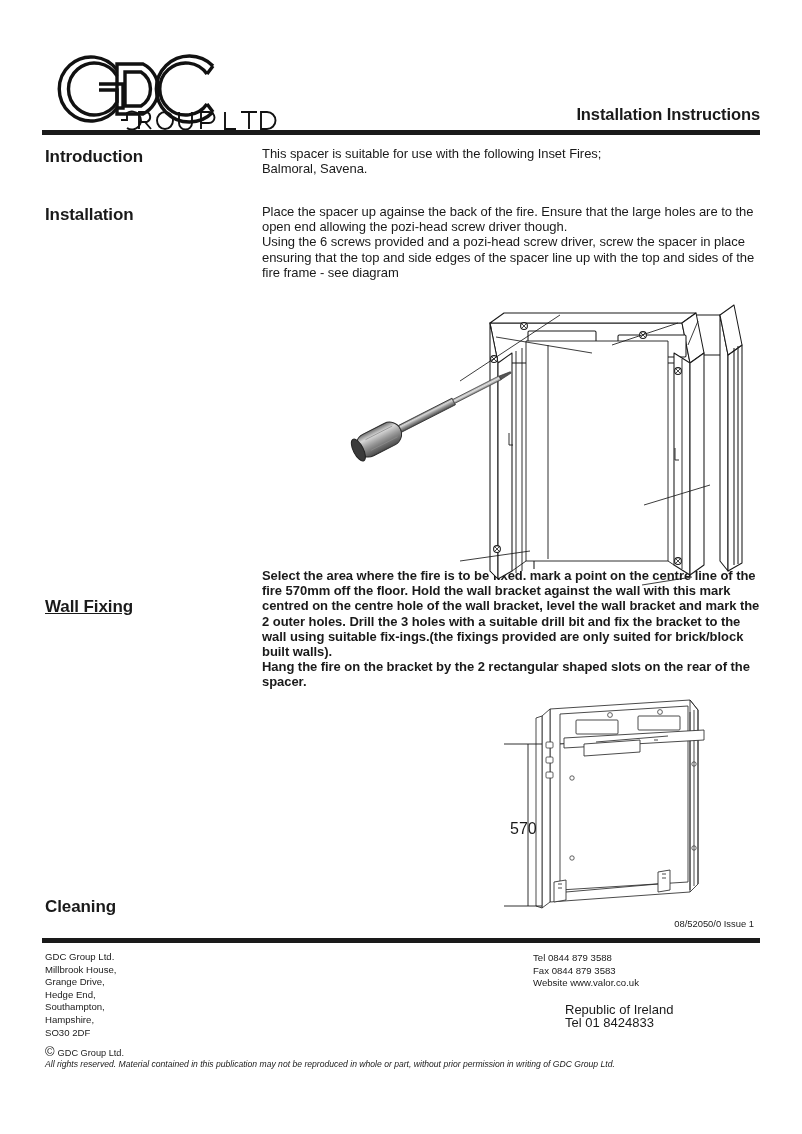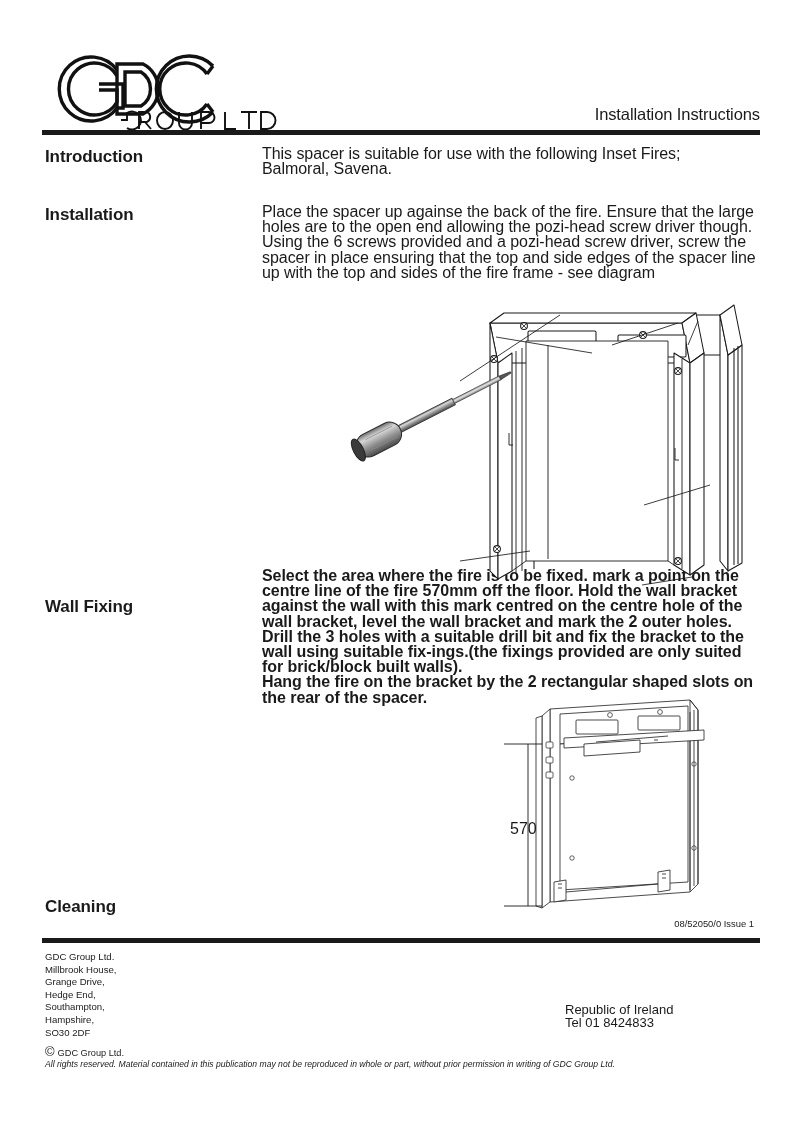--- a/index.html
+++ b/index.html
@@ -25,21 +25,21 @@
     left: 55px;
     top: 40px;
     width: 230px;
     height: 90px;
   }
   #header-title {
     position: absolute;
     right: 42px;
     top: 105px;
     font-size: 16.5px;
-    font-weight: normal;
+    font-weight: bold;
     letter-spacing: -0.1px;
     color: #1a1a1a;
     text-align: right;
     white-space: nowrap;
   }
   .rule {
     position: absolute;
     left: 42px;
     width: 718px;
     height: 5px;
@@ -55,32 +55,32 @@
     font-size: 17px;
     font-weight: bold;
     color: #1a1a1a;
     letter-spacing: -0.1px;
     white-space: nowrap;
   }
   .section-body {
     position: absolute;
     left: 262px;
     width: 500px;
-    font-size: 16px;
+    font-size: 13px;
     line-height: 15.2px;
     color: #1a1a1a;
     letter-spacing: -0.05px;
     white-space: pre-line;
   }
 
   #intro-heading   { top: 147px; }
   #intro-body      { top: 146px; }
   #install-heading { top: 205px; }
   #install-body    { top: 204px; }
-  #wall-heading    { top: 597px; }
+  #wall-heading    { top: 597px; text-decoration: underline; }
   #wall-body       { top: 568px; font-weight: bold; }
   #clean-heading   { top: 897px; }
   #clean-body      { top: 898px; }
 
   
   #diagram-main {
     position: absolute;
     left: 330px;
     top: 293px;
     width: 440px;
@@ -365,20 +365,23 @@
 
   <div id="footer-rule" class="rule"></div>
 
   <div id="footer-address">GDC Group Ltd.
 Millbrook House,
 Grange Drive,
 Hedge End,
 Southampton,
 Hampshire,
 SO30 2DF</div>
+  <div id="footer-contact">Tel   0844 879 3588
+Fax  0844 879 3583
+Website    www.valor.co.uk</div>
   <div id="footer-contact2">Republic of Ireland
 Tel  01 8424833</div>
 
   <div id="copyright-line">
     <span id="copyright-mark">©</span>
     <span>GDC Group Ltd.</span>
   </div>
   <div id="rights-line">All rights reserved. Material contained in this publication may not be reproduced in whole or part, without prior permission in writing of GDC Group Ltd.</div>
 
 </div>

